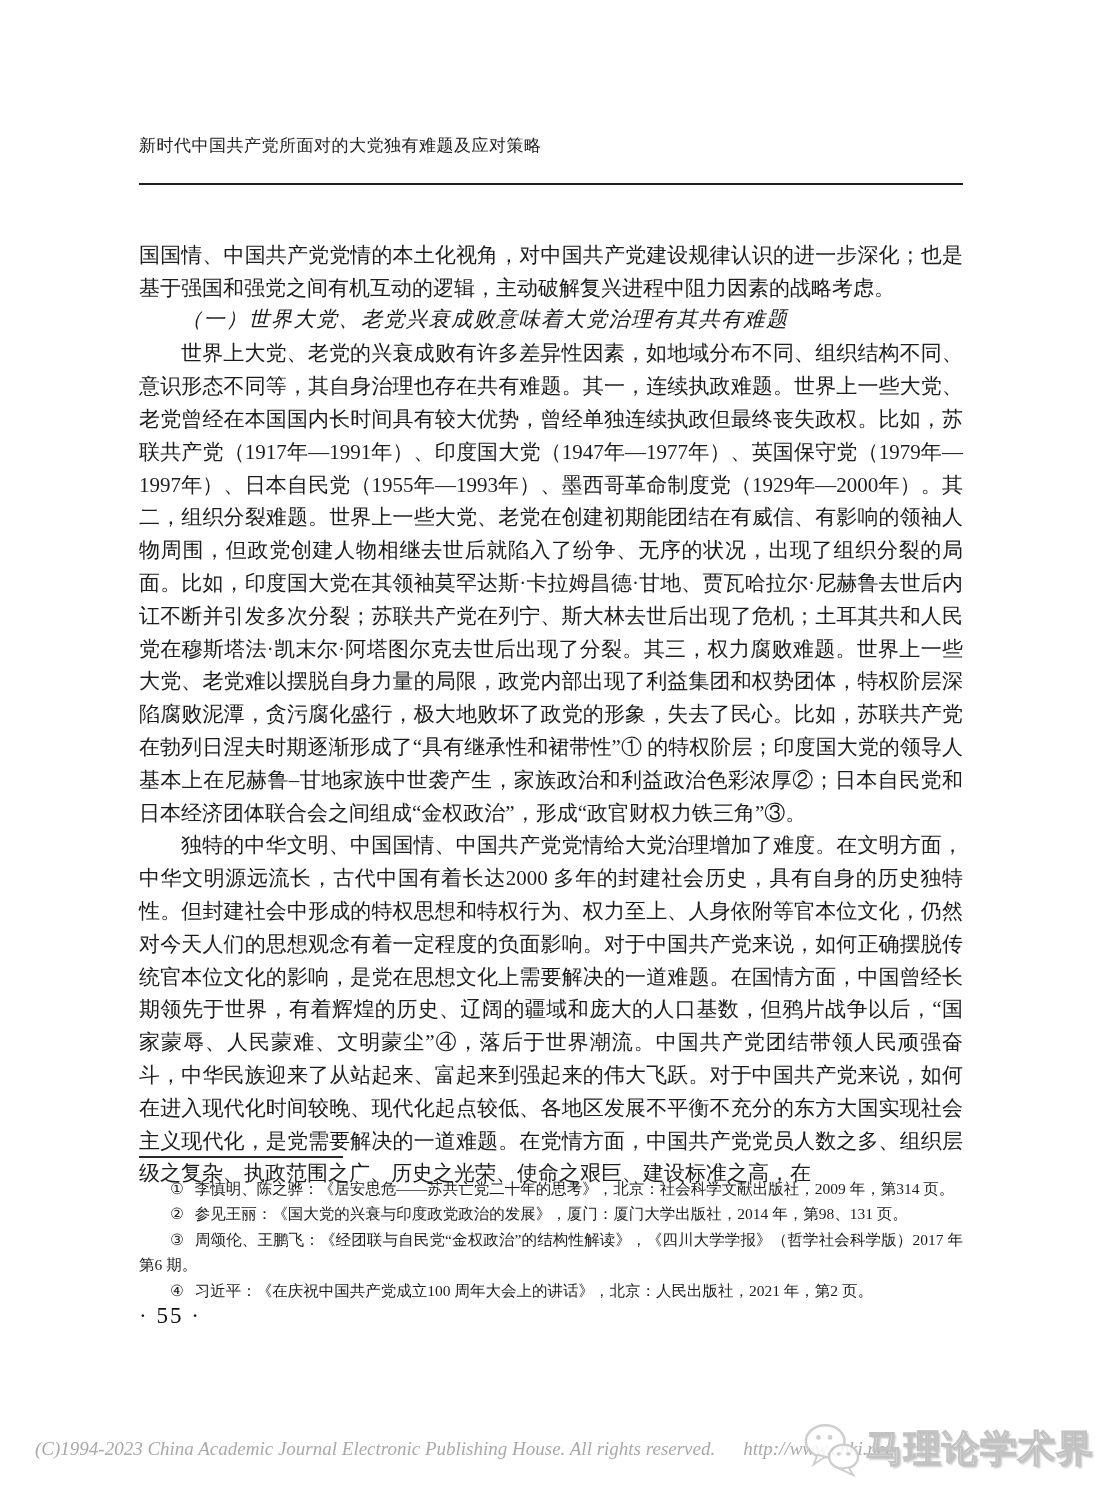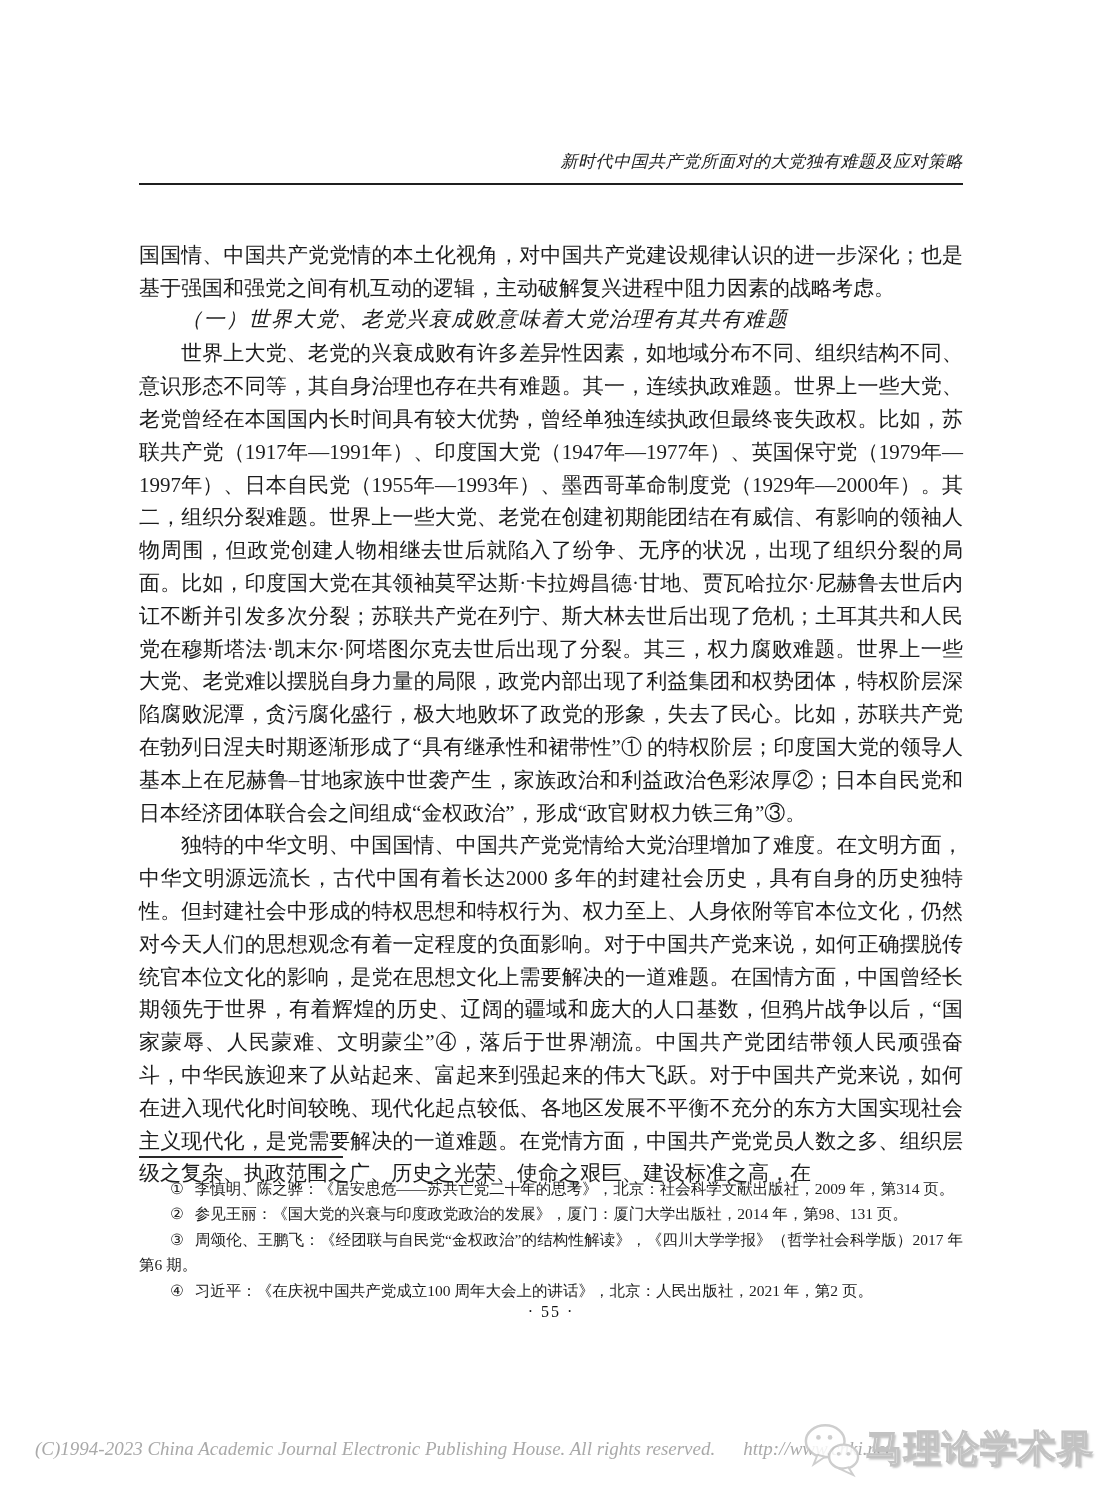--- a/index.html
+++ b/index.html
@@ -7,26 +7,25 @@
     position:relative;
     width:1102px;height:1496px;
     margin:0 auto;
     background:#ffffff;
     font-family:"Liberation Serif","DejaVu Serif",serif;
     color:#1c1c1c;
     overflow:hidden;
   }
   
   .running-head{
-    position:absolute;top:150px;left:139px;width:824px;
-    text-align:right;
+    position:absolute;top:134px;left:139px;width:824px;
+    text-align:left;
     font-size:17px;
     letter-spacing:0.5px;
     color:#222;
-    font-style:italic;
   }
   .head-rule{
     position:absolute;top:183px;left:139px;width:824px;height:2px;
     background:#1f1f1f;
   }
   
   .content{
     position:absolute;top:191px;left:139px;width:824px;
     font-size:21px;
     line-height:32.8px;
@@ -51,22 +50,22 @@
     position:absolute;top:1176px;left:139px;width:824px;
     font-size:15.5px;
     line-height:25.4px;
     text-align:justify;
   }
   .footnotes p{margin:0;padding:0;text-indent:2em;}
   .footnotes .fn-marker{margin-right:0.7em;}
   
   .page-number{
     position:absolute;top:1303px;left:139px;width:824px;
-    text-align:center;
-    font-size:16px;
+    text-align:left;
+    font-size:23px;
     letter-spacing:2px;
     color:#111;
   }
   
   .footer-bar{
     position:absolute;top:1438px;left:35px;width:1060px;
     font-size:19px;
     color:#a9a9a9;
     white-space:nowrap;
     font-style:italic;

